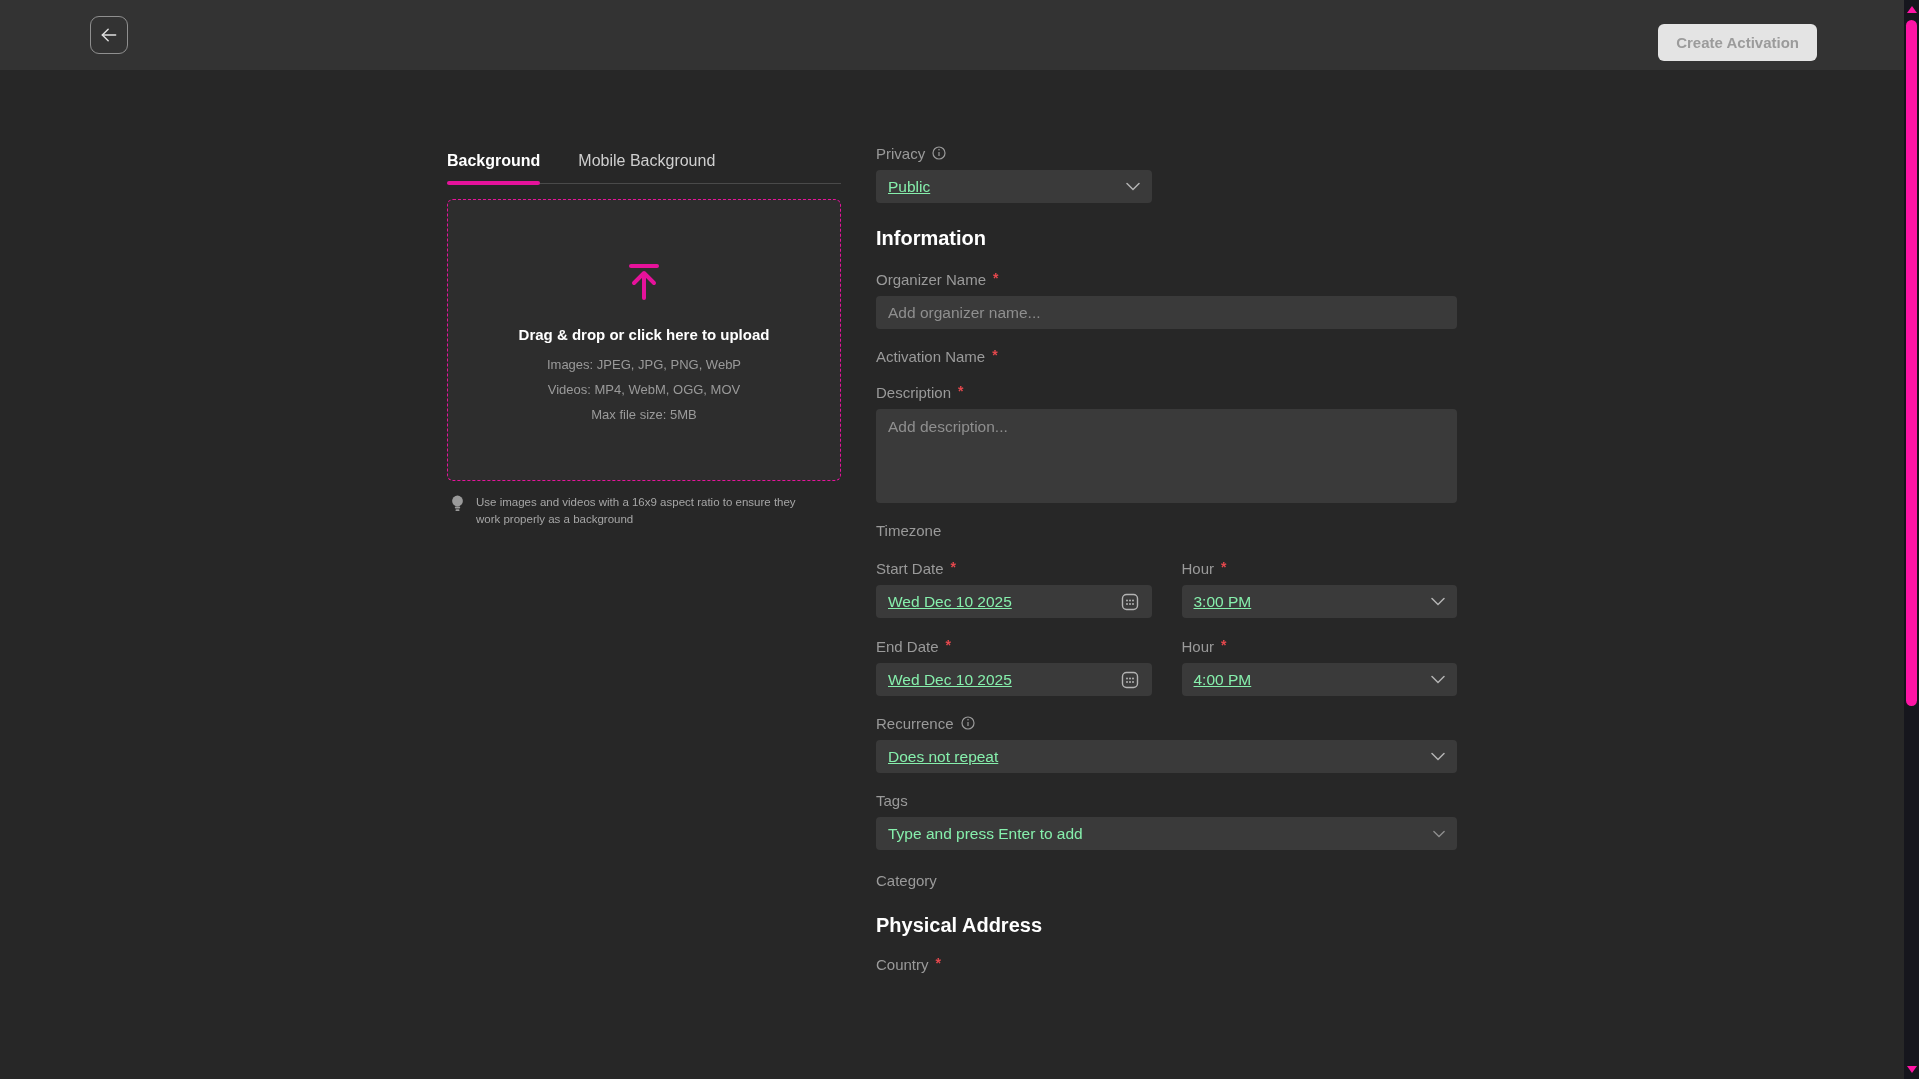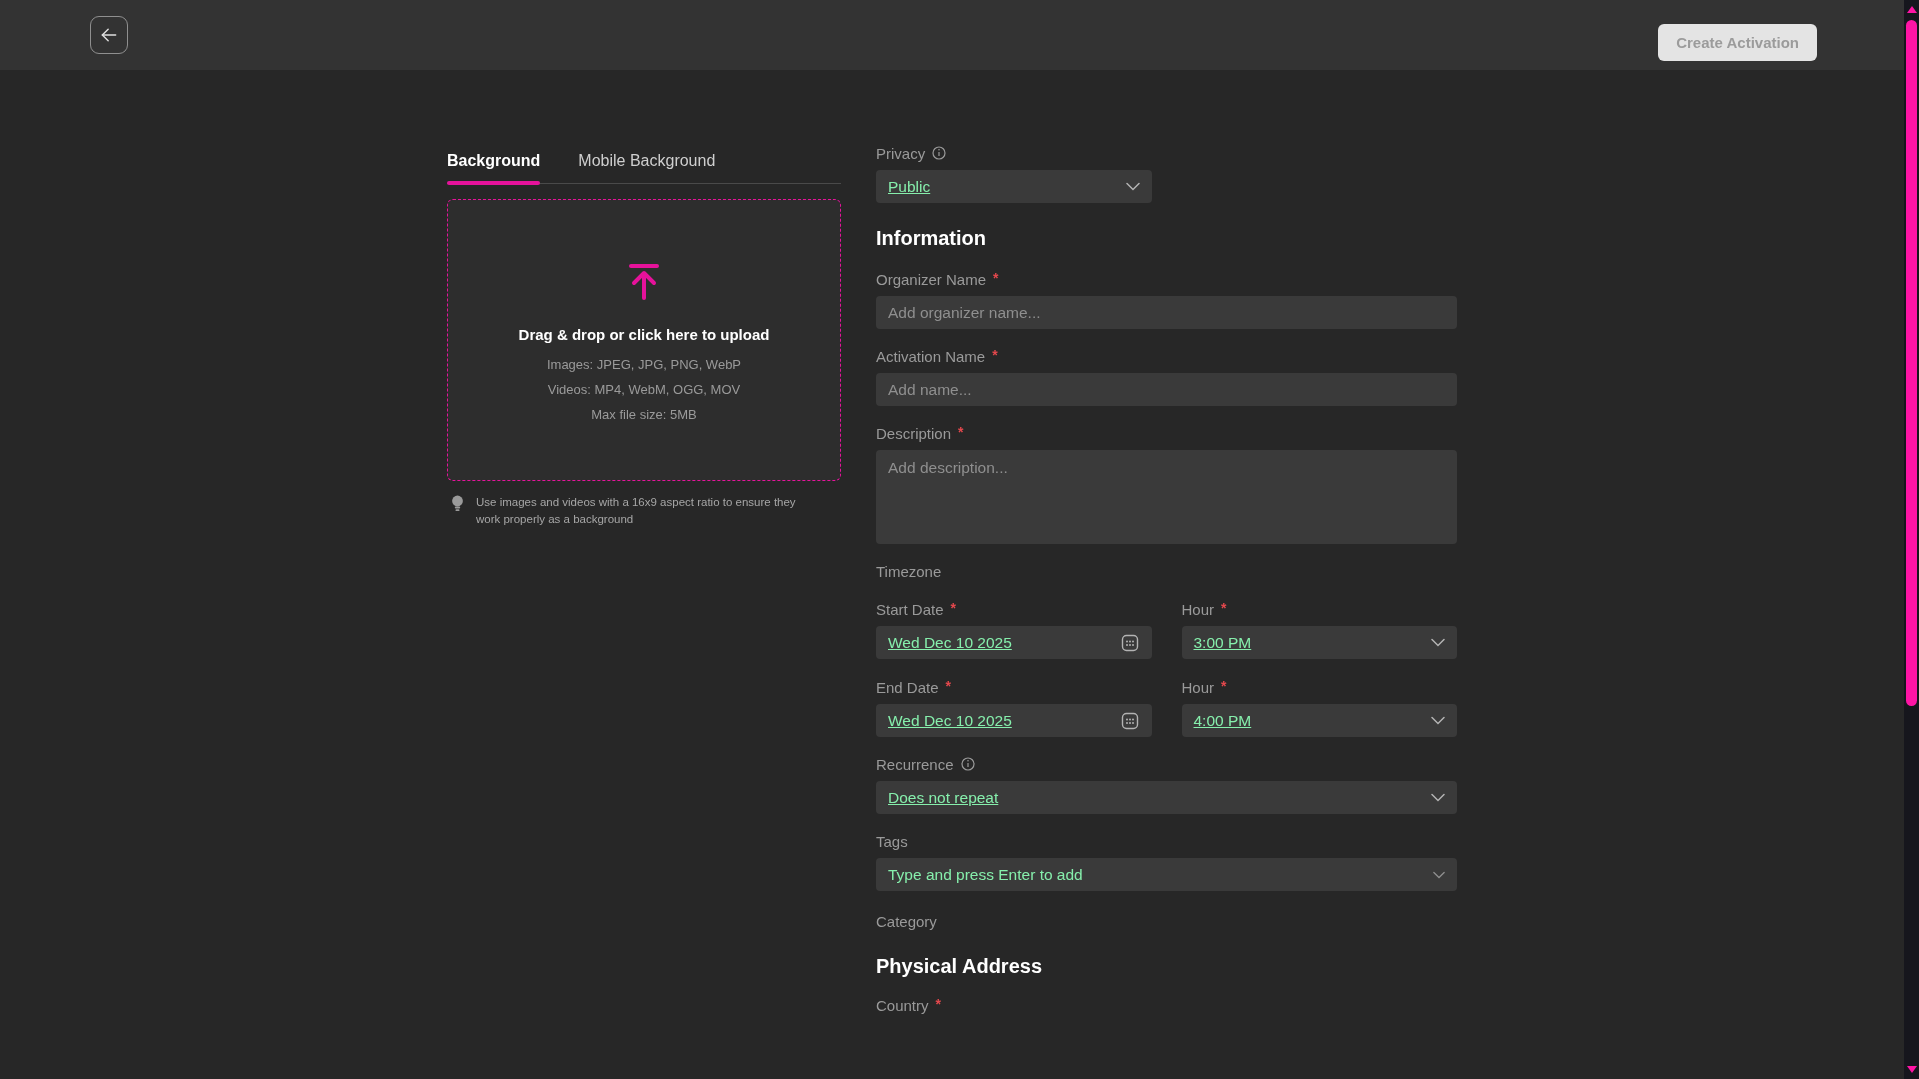--- a/index.html
+++ b/index.html
@@ -241,21 +241,20 @@
       <span class="req">*</span>
     </div>
     <input class="control" type="text" placeholder="Add organizer name..." style="">
   </div>
 
   <div class="field">
     <div class="field-label">
       <span>Activation Name</span>
       <span class="req">*</span>
     </div>
-    <input class="control" type="text" placeholder="Add name..." style="">
   </div>
 
   <div class="field">
     <div class="field-label">
       <span>Description</span>
       <span class="req">*</span>
     </div>
     <textarea class="control" placeholder="Add description..." style=""></textarea>
   </div>
 

